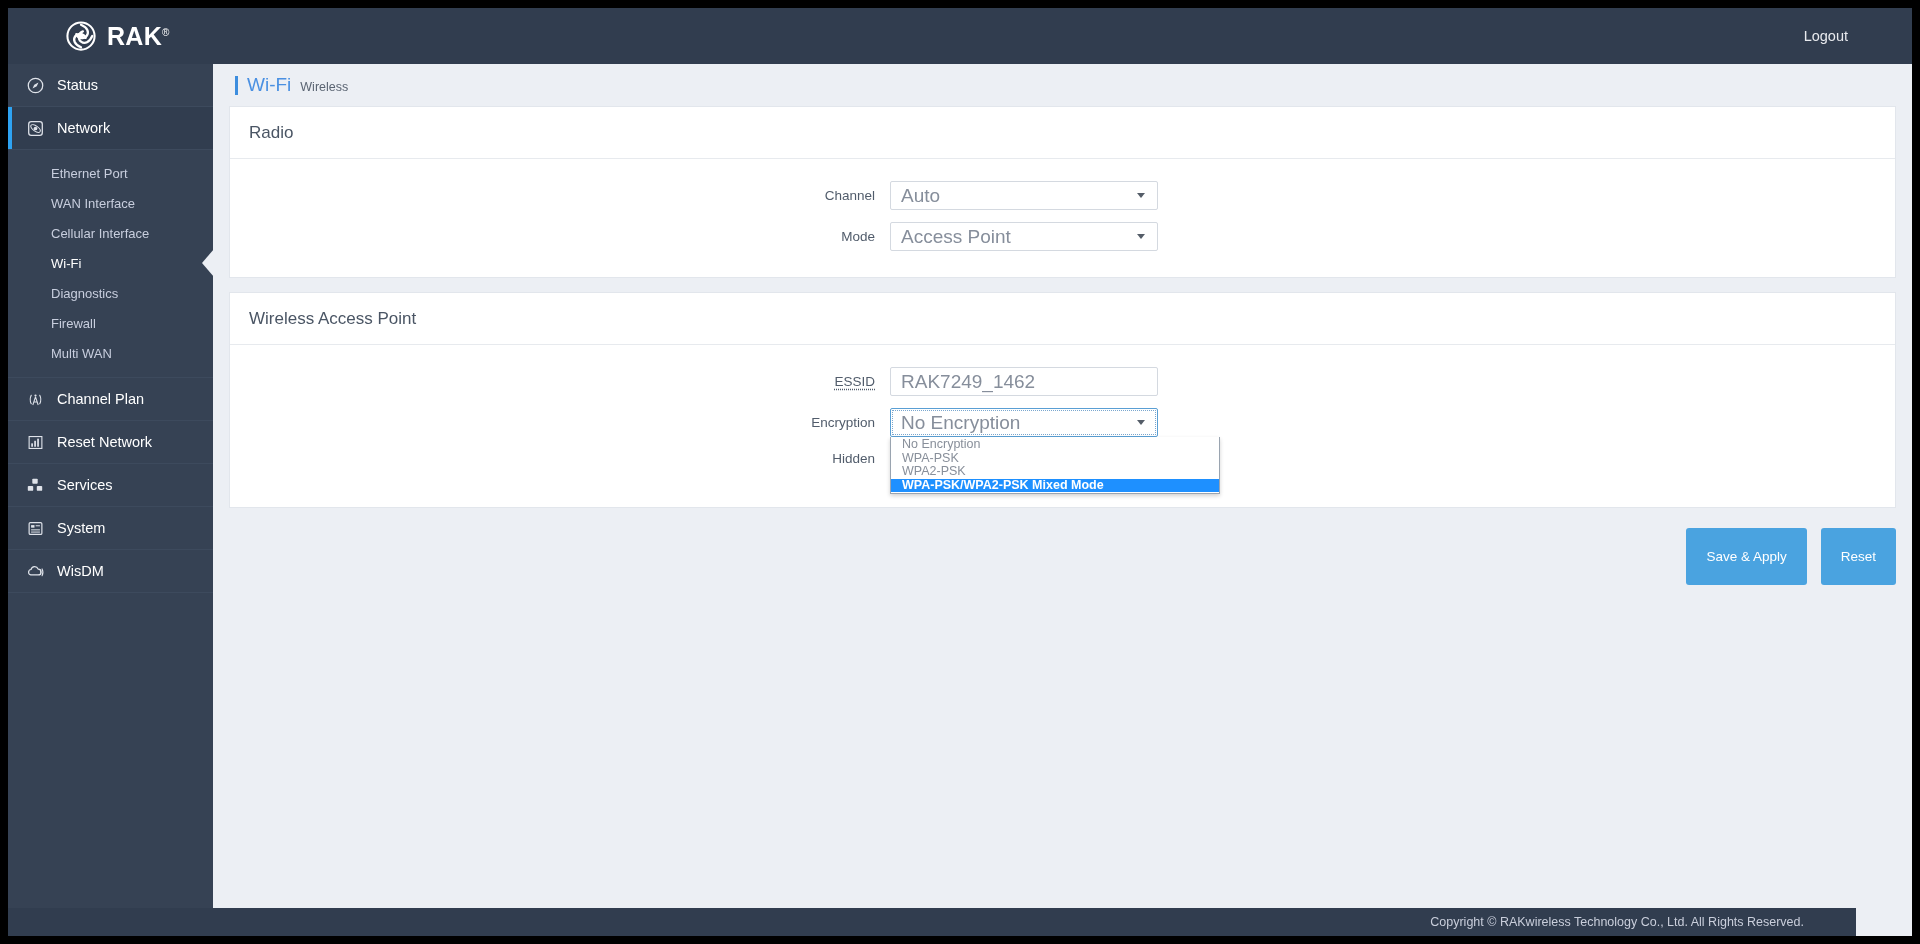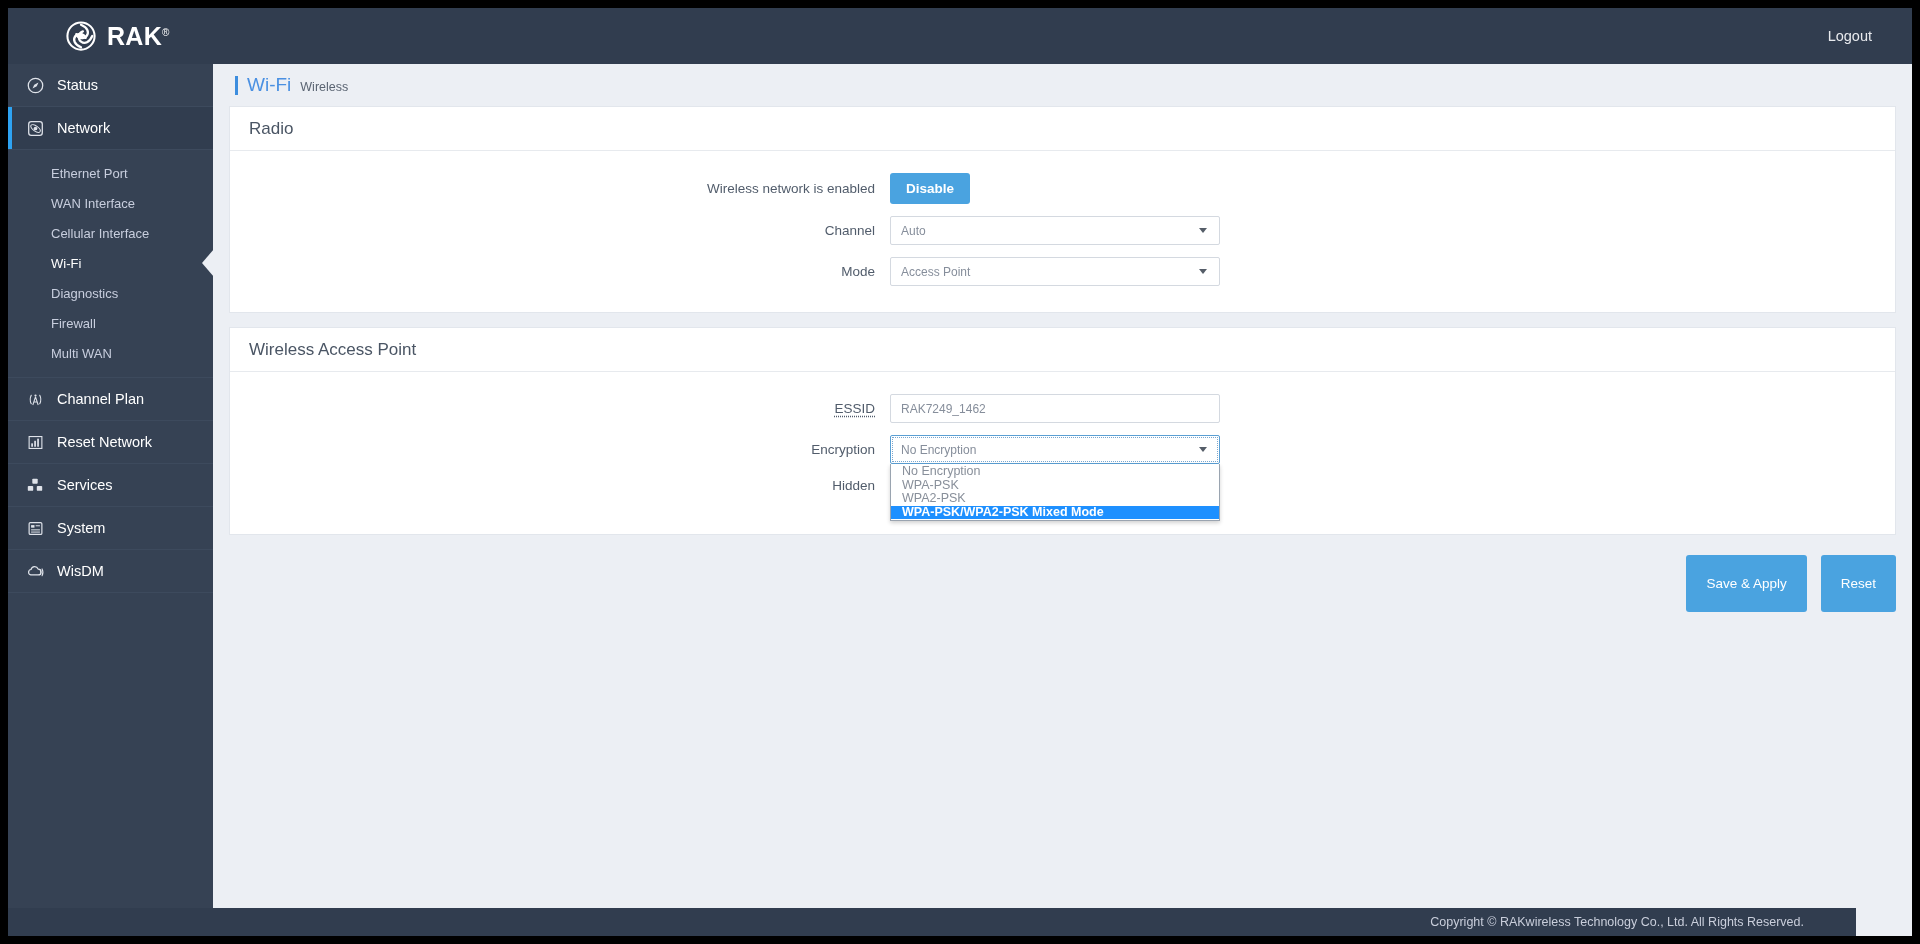--- a/index.html
+++ b/index.html
@@ -25,21 +25,21 @@
     display: flex; align-items: center; padding-left: 28px;
   }
   .brand { display: flex; align-items: center; margin-left: 30px; gap: 11px; }
   .brand-logo { width: 30px; height: 30px; }
   .brand-text {
     color: #fff; font-size: 25px; font-weight: bold;
     letter-spacing: .3px; position: relative;
   }
   .brand-reg { font-size: 10px; vertical-align: super; font-weight: normal; }
   .logout {
-    position: absolute; right: 40px; top: 50%;
+    position: absolute; right: 64px; top: 50%;
     transform: translateY(-50%);
     color: #e8eaee; font-size: 14.5px; cursor: pointer;
   }
 
   
   .sidebar {
     position: absolute; left: 0; top: 56px;
     width: 205px; height: 872px;
     background: #364254;
   }
@@ -95,21 +95,21 @@
   }
   .page-title { color: #4a90e2; font-size: 19px; }
   .page-sub { color: #5a6472; font-size: 12.5px; padding-top: 4px; }
 
   .panel {
     background: #fff;
     margin: 0 16px 14px 16px;
     border: 1px solid #e2e6ec;
   }
   .panel-head {
-    height: 44px; display: flex; align-items: center;
+    height: 52px; display: flex; align-items: center;
     padding-left: 19px;
     font-size: 17px; color: #4a5564;
     border-bottom: 1px solid #e7eaee;
   }
   .panel-body { padding: 22px 0 26px; }
 
   .form-row {
     display: flex; align-items: center;
     margin-bottom: 12px;
   }
@@ -126,24 +126,24 @@
 
   .btn {
     border: none; border-radius: 3px;
     background: #4aa3e0; color: #fff;
     font-size: 13.5px; font-weight: bold;
     padding: 8px 16px; cursor: pointer;
     font-family: "Liberation Sans", sans-serif;
   }
 
   .sel, .txt {
-    width: 330px; height: 29px;
+    width: 268px; height: 29px;
     border: 1px solid #d4d9e0;
     background: #fff;
-    font-size: 12px; color: #868e9b;
+    font-size: 19px; color: #868e9b;
     padding: 0 10px;
     font-family: "Liberation Sans", sans-serif;
     border-radius: 2px;
     display: flex; align-items: center;
   }
   .sel { justify-content: space-between; cursor: pointer; }
   .sel .caret {
     width: 0; height: 0;
     border-left: 4px solid transparent;
     border-right: 4px solid transparent;
@@ -328,26 +328,20 @@
     <div class="page-head">
       <span class="bar"></span>
       <span class="page-title">Wi-Fi</span>
       <span class="page-sub">Wireless</span>
     </div>
 
     <div class="panel">
       <div class="panel-head">Radio</div>
       <div class="panel-body">
 
-        <div class="form-row">
-          <div class="form-label">Wireless network is enabled</div>
-          <div class="form-ctrl">
-            <button class="btn">Disable</button>
-          </div>
-        </div>
 
         <div class="form-row">
           <div class="form-label">Channel</div>
           <div class="form-ctrl">
             <div class="sel">
               <span>Auto</span>
               <span class="caret"></span>
             </div>
           </div>
         </div>

